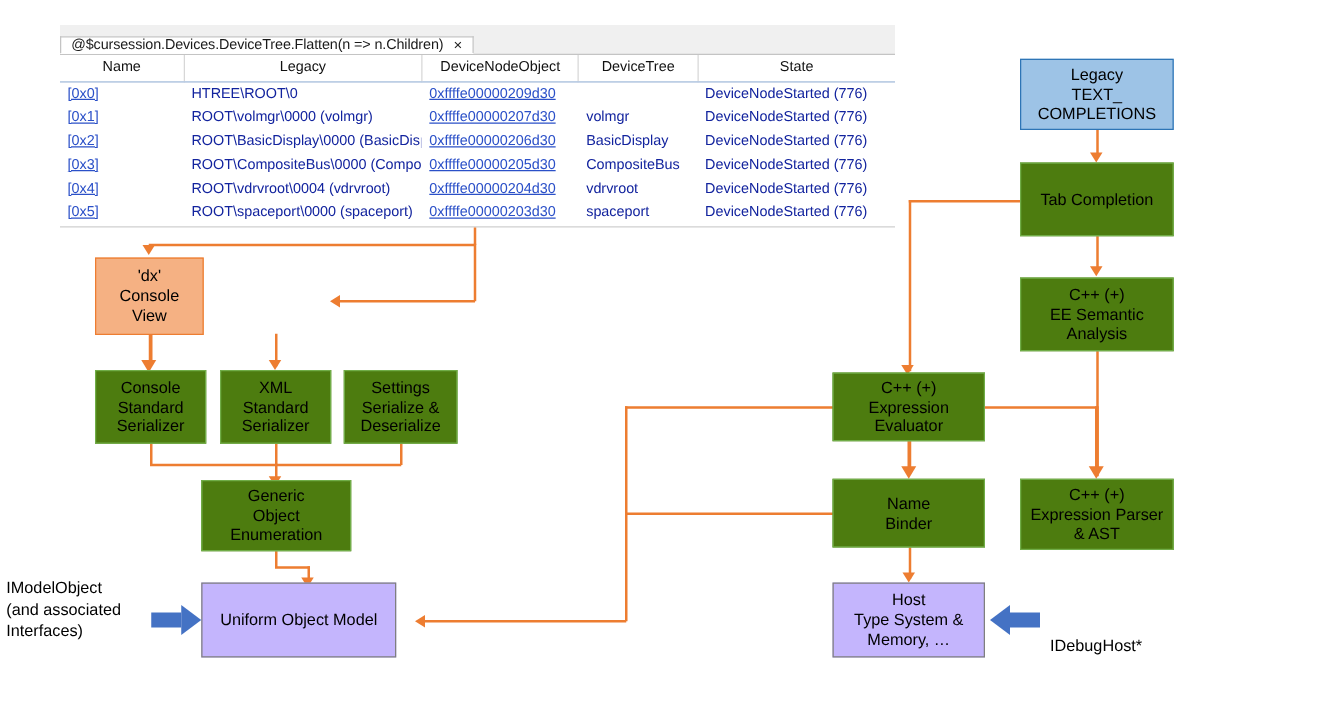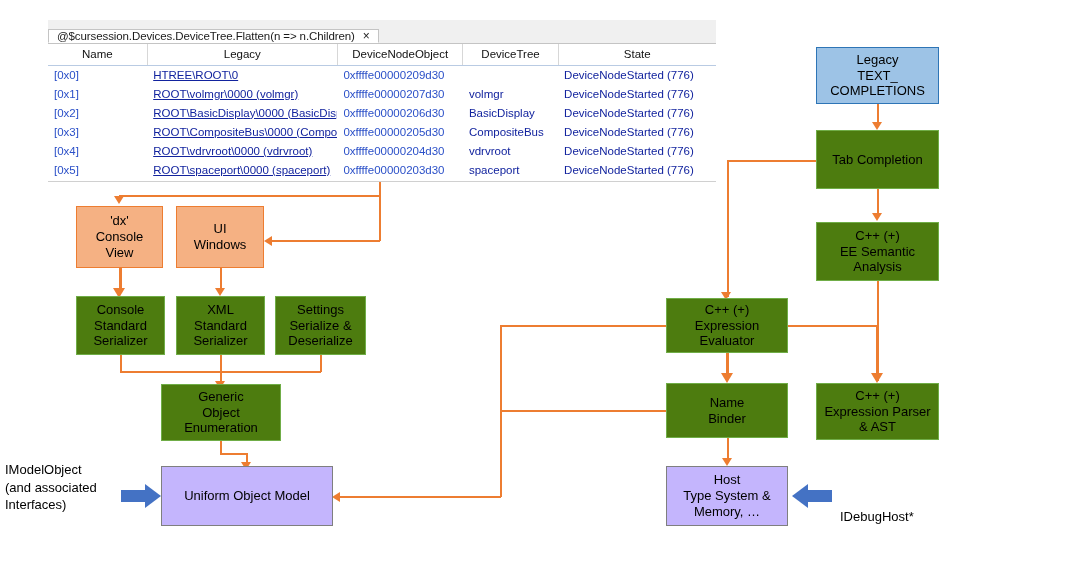--- a/index.html
+++ b/index.html
@@ -68,25 +68,25 @@
   table.dbg td {
     height: 19px;
     padding: 0 6px;
     color: #12239e;
     font-size: 11.5px;
     vertical-align: middle;
     white-space: nowrap;
     overflow: hidden;
   }
   td.c-name { width: 98px; padding-left: 8px; }
-  td.c-value { width: 188px; text-decoration: underline; }
+  td.c-value { width: 188px; }
   td.c-node { width: 124px; text-align: left; }
   td.c-svc { width: 94px; text-align: left; margin-left: 44px; }
   td.c-state { width: 156px; text-align: left; }
-  .lnk { color: #2b50c8; cursor: pointer; }
+  .lnk { color: #2b50c8; text-decoration: underline; cursor: pointer; }
   .grid-bottom {
     position: absolute; left: 0; right: 0; bottom: 0;
     border-bottom: 1px solid #d0d0d0;
   }
 
   
   .node {
     position: absolute;
     display: flex;
     align-items: center;
@@ -207,21 +207,21 @@
         </tr>
         <tr>
           <td class="c-name"><span class="lnk">[0x3]</span></td>
           <td class="c-value">ROOT\CompositeBus\0000 (CompositeBus)</td>
           <td class="c-node"><span class="lnk">0xffffe00000205d30</span></td>
           <td class="c-svc">CompositeBus</td>
           <td class="c-state">DeviceNodeStarted (776)</td>
         </tr>
         <tr>
           <td class="c-name"><span class="lnk">[0x4]</span></td>
-          <td class="c-value">ROOT\vdrvroot\0000 (vdrvroot)</td>
+          <td class="c-value">ROOT\vdrvroot\0004 (vdrvroot)</td>
           <td class="c-node"><span class="lnk">0xffffe00000204d30</span></td>
           <td class="c-svc">vdrvroot</td>
           <td class="c-state">DeviceNodeStarted (776)</td>
         </tr>
         <tr>
           <td class="c-name"><span class="lnk">[0x5]</span></td>
           <td class="c-value">ROOT\spaceport\0000 (spaceport)</td>
           <td class="c-node"><span class="lnk">0xffffe00000203d30</span></td>
           <td class="c-svc">spaceport</td>
           <td class="c-state">DeviceNodeStarted (776)</td>
@@ -280,40 +280,38 @@
   <div class="ln v thick" style="left:726px; top:353px; height:24px;"></div>
   <div class="arrow down big" style="left:721px; top:373px;"></div>
 
   <div class="ln v" style="left:727px; top:438px; height:25px;"></div>
   <div class="arrow down" style="left:722px; top:458px;"></div>
 
   <div class="node orange" style="left:76px; top:206px; width:87px; height:62px;">'dx'
 Console
 View</div>
 
-  <div class="node orange" style="left:176px; top:206px; width:88px; height:62px;">UI
-Windows</div>
 
   <div class="node green" style="left:76px; top:296px; width:89px; height:59px;">Console
 Standard
 Serializer</div>
 
   <div class="node green" style="left:176px; top:296px; width:89px; height:59px;">XML
 Standard
 Serializer</div>
 
   <div class="node green" style="left:275px; top:296px; width:91px; height:59px;">Settings
 Serialize &amp;
 Deserialize</div>
 
   <div class="node green" style="left:161px; top:384px; width:120px; height:57px;">Generic
 Object
 Enumeration</div>
 
-  <div class="node gray" style="left:161px; top:466px; width:172px; height:60px;">Uniform Object Model</div>
+  <div class="node gray" style="left:161px; top:466px; width:156px; height:60px;">Uniform Object Model</div>
 
   <div class="node blue" style="left:816px; top:47px; width:123px; height:57px;">Legacy
 TEXT_
 COMPLETIONS</div>
 
   <div class="node green" style="left:816px; top:130px; width:123px; height:59px;">Tab Completion</div>
 
   <div class="node green" style="left:816px; top:222px; width:123px; height:59px;">C++ (+)
 EE Semantic
 Analysis</div>

